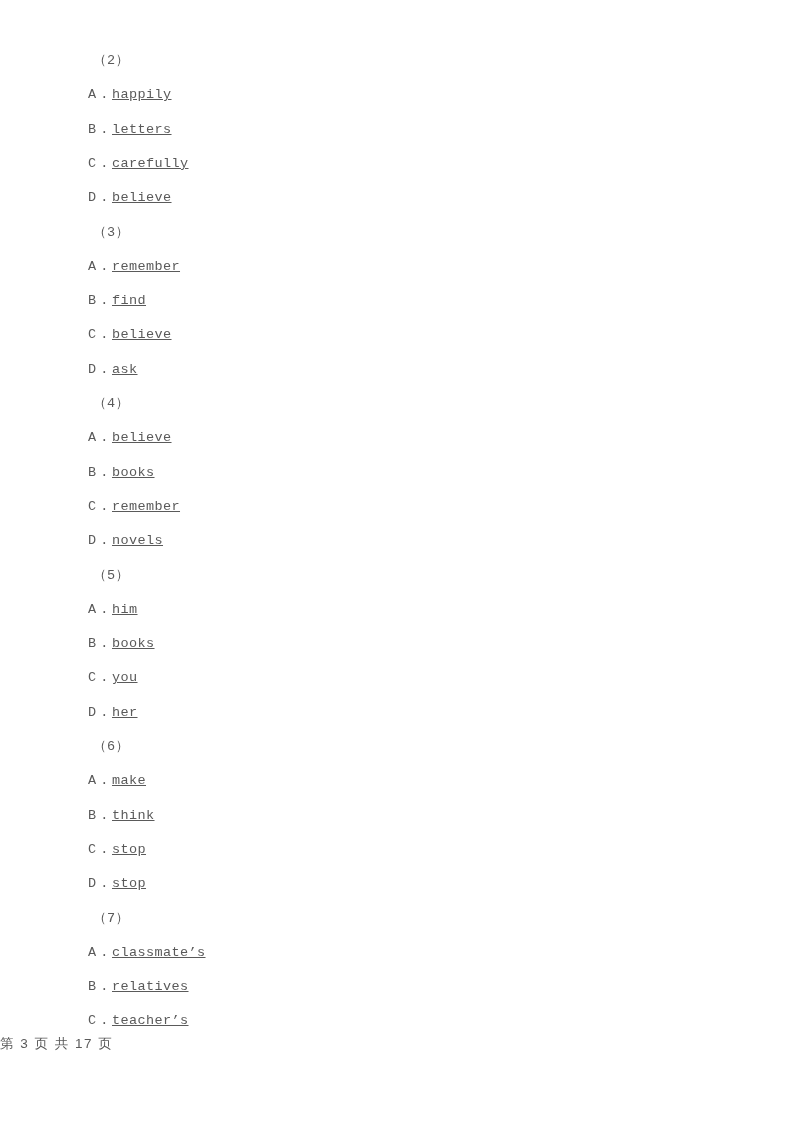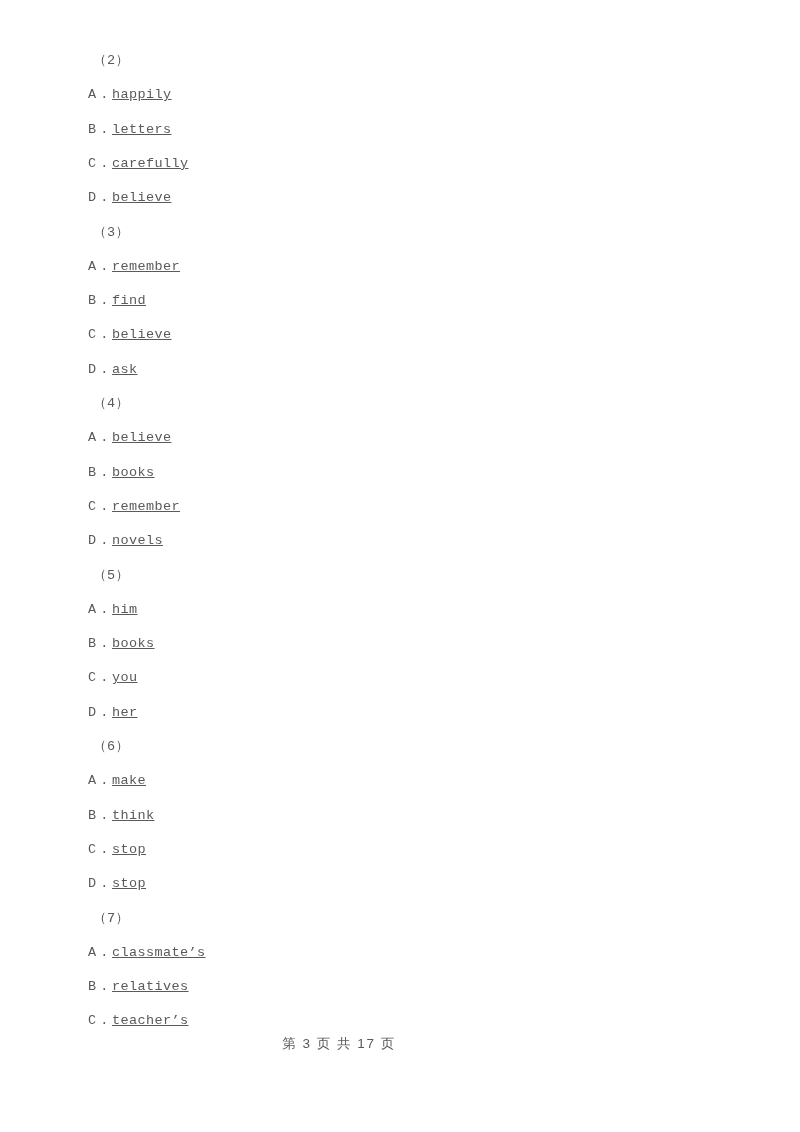--- a/index.html
+++ b/index.html
@@ -61,24 +61,23 @@
     text-align: center;
   }
 
   .option .opt-text {
     display: inline-block;
     text-decoration: underline;
   }
 
   #page-footer {
     position: absolute;
-    left: 12px;
+    left: 0;
     top: 1034px;
     width: 654px;
-    text-align: center;
     color: #5a5a5a;
     font-size: 13.5px;
     line-height: 20px;
     white-space: pre;
     font-family: "Liberation Sans", "DejaVu Sans", sans-serif;
     letter-spacing: 1.5px;
   }
 </style>
 </head>
 <body>

